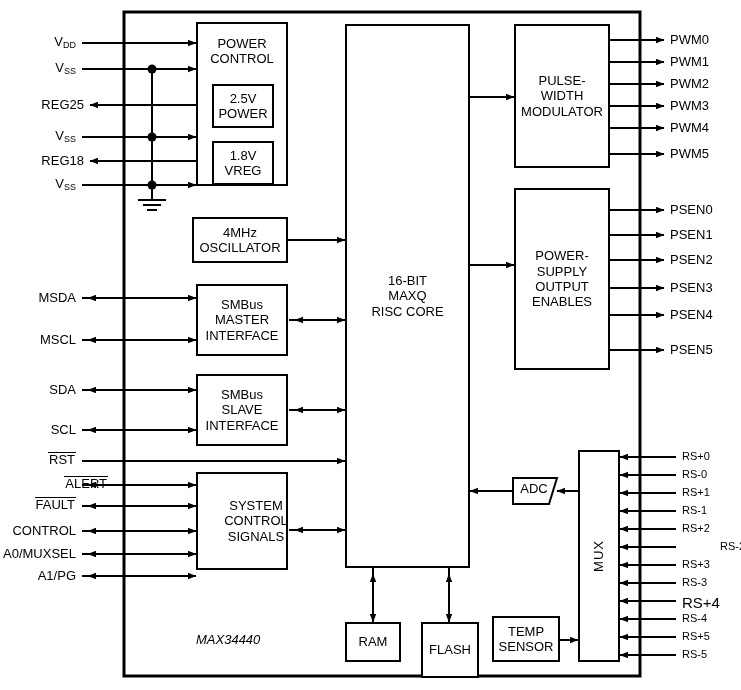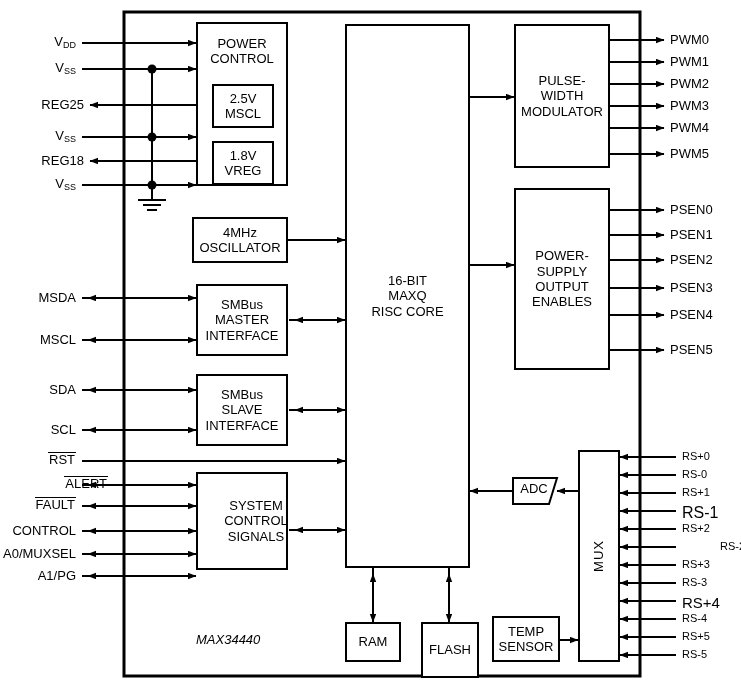--- a/index.html
+++ b/index.html
@@ -138,21 +138,21 @@
       <circle cx="152" cy="185" r="4.5"></circle>
     </g>
   </svg>
 
   <div class="box ob" style="left:196px;top:22px;width:92px;height:164px;align-items:flex-start;padding-top:12px;">
     <span style="white-space:pre-line;">POWER
 CONTROL</span>
   </div>
   <div class="box ob" style="left:212px;top:84px;width:62px;height:44px;">
     <span style="white-space:pre-line;">2.5V
-MSCL</span>
+POWER</span>
   </div>
   <div class="box ob" style="left:212px;top:141px;width:62px;height:44px;">
     <span style="white-space:pre-line;">1.8V
 VREG</span>
   </div>
 
   <div class="box ob" style="left:192px;top:217px;width:96px;height:46px;">
     <span style="white-space:pre-line;">4MHz
 OSCILLATOR</span>
   </div>
@@ -242,21 +242,21 @@
   <div class="lbl ob l" style="left:670px;top:202px;">PSEN0</div>
   <div class="lbl ob l" style="left:670px;top:227px;">PSEN1</div>
   <div class="lbl ob l" style="left:670px;top:252px;">PSEN2</div>
   <div class="lbl ob l" style="left:670px;top:280px;">PSEN3</div>
   <div class="lbl ob l" style="left:670px;top:307px;">PSEN4</div>
   <div class="lbl ob l" style="left:670px;top:342px;">PSEN5</div>
 
   <div class="lbl l" style="left:682px;top:450px;font-size:11px;">RS+0</div>
   <div class="lbl l" style="left:682px;top:468px;font-size:11px;">RS-0</div>
   <div class="lbl l" style="left:682px;top:486px;font-size:11px;">RS+1</div>
-  <div class="lbl l" style="left:682px;top:504px;font-size:16px;">RS-1</div>
+  <div class="lbl l" style="left:682px;top:504px;font-size:11px;">RS-1</div>
   <div class="lbl l" style="left:682px;top:522px;font-size:11px;">RS+2</div>
   <div class="lbl l" style="left:682px;top:540px;font-size:11px;margin-left:38px;">RS-2</div>
   <div class="lbl l" style="left:682px;top:558px;font-size:11px;">RS+3</div>
   <div class="lbl l" style="left:682px;top:576px;font-size:11px;">RS-3</div>
   <div class="lbl l" style="left:682px;top:594px;font-size:15px;">RS+4</div>
   <div class="lbl l" style="left:682px;top:612px;font-size:11px;">RS-4</div>
   <div class="lbl l" style="left:682px;top:630px;font-size:11px;">RS+5</div>
   <div class="lbl l" style="left:682px;top:648px;font-size:11px;">RS-5</div>
 
 </div>

